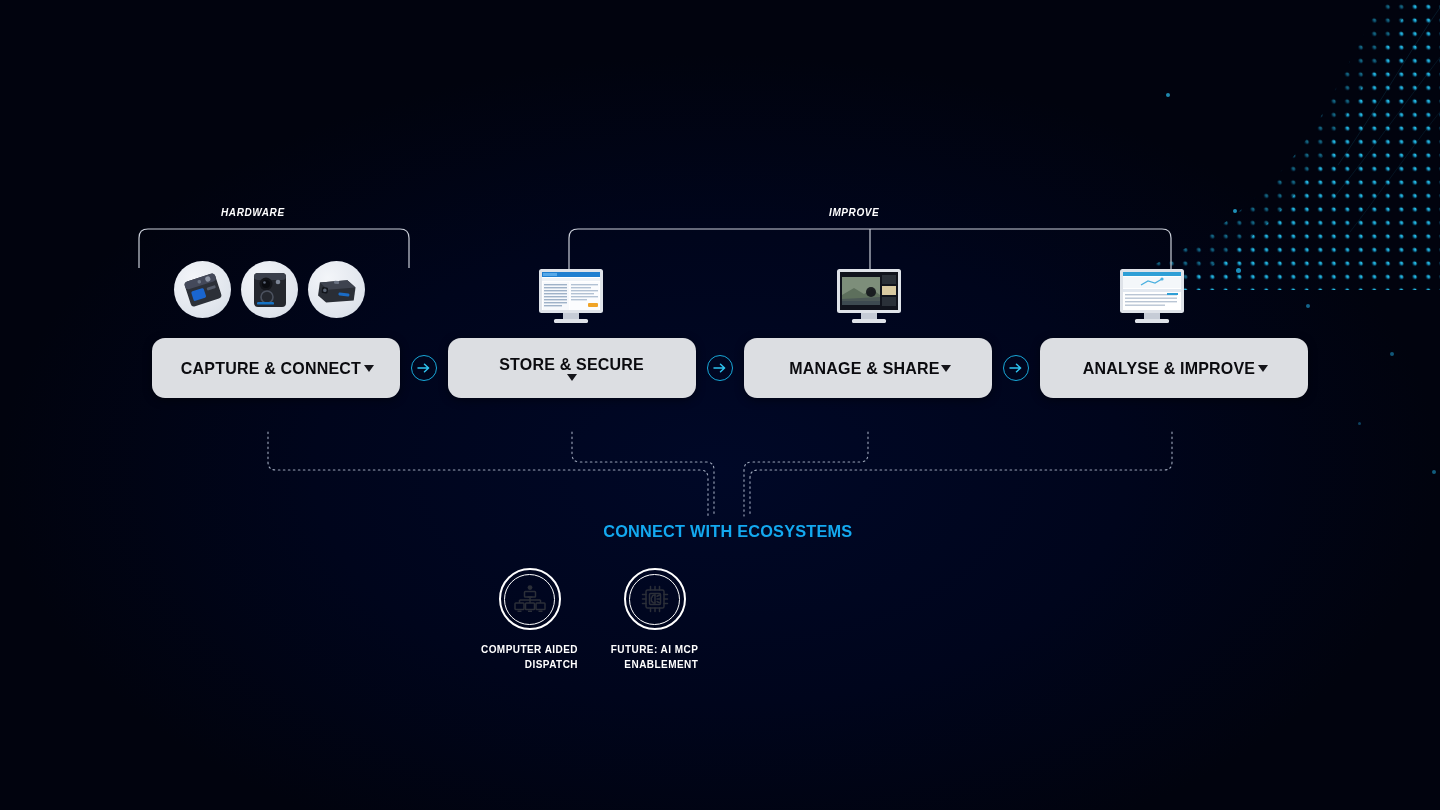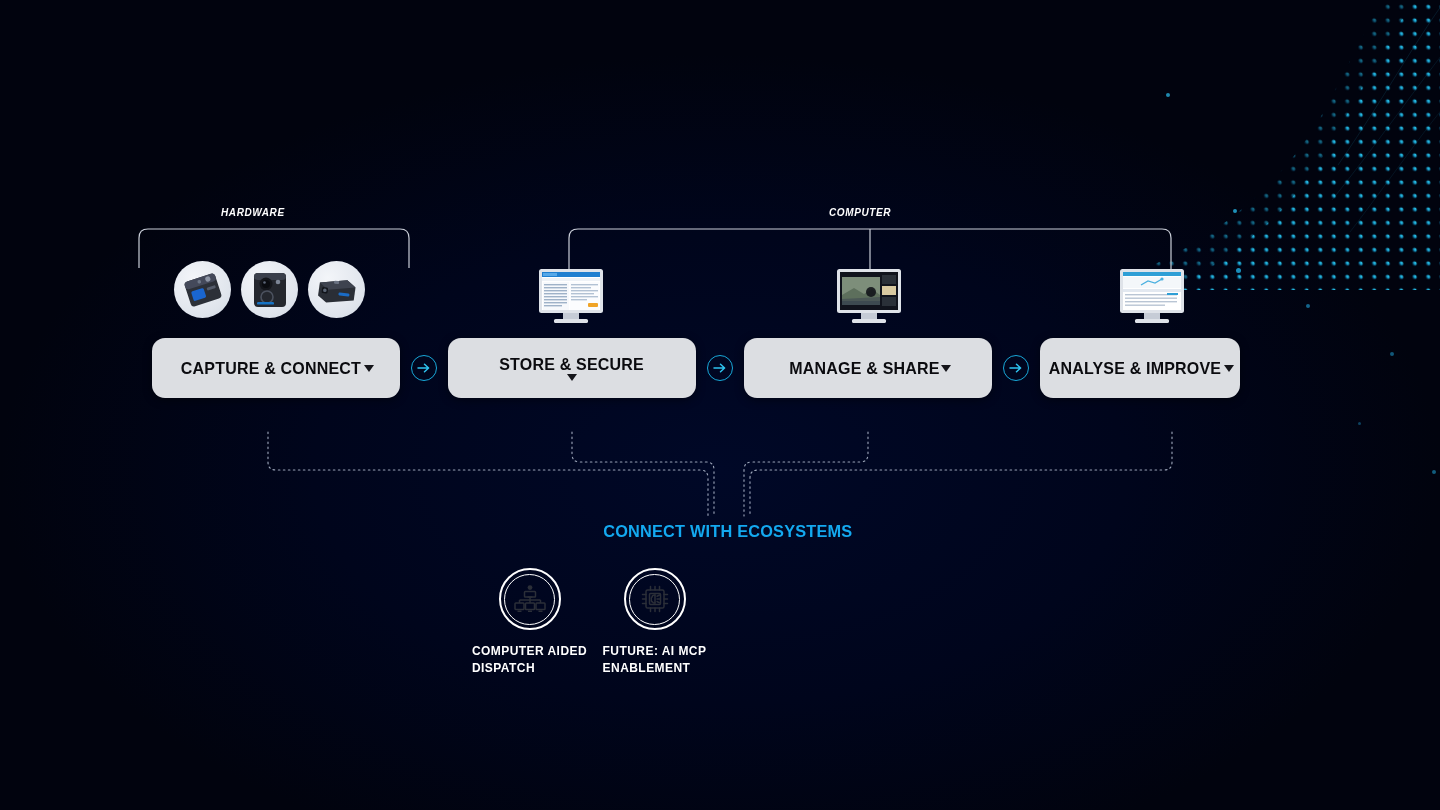--- a/index.html
+++ b/index.html
@@ -124,24 +124,24 @@
   .eco-ring::after {
     content:"";
     position:absolute; inset:3.5px;
     border-radius:50%;
     border:1.4px solid #ffffff;
   }
   .eco-ring svg { display:block; position:relative; z-index:2; }
   .eco-label {
     margin-top:13px;
     color:#ffffff;
-    font-size:12px;
+    font-size:10px;
     font-weight:bold;
     letter-spacing:0.45px;
-    text-align:left;
+    text-align:right;
     line-height:1.45;
     white-space:pre-line;
   }
 </style>
 </head>
 <body>
 
 <div id="stage">
 
   <div class="dotfield">
@@ -224,21 +224,21 @@
           <path d="M7,14 L34,8 L43,14 L16,20 Z" fill="#3e434f"></path>
           <rect x="10" y="18" width="6" height="6" rx="1.5" fill="#11141a"></rect>
           <circle cx="13" cy="21" r="1.8" fill="#5a6474"></circle>
           <rect x="27" y="21" width="11" height="3" rx="1.2" fill="#1a6cc6"></rect>
           <rect x="21" y="10" width="5" height="3" rx="1" fill="#6b7383"></rect>
         </g>
       </svg>
     </div>
   </div>
 
-  <div class="bracket-label" style="left:829px; top:207px;">COMPUTER</div>
+  <div class="bracket-label" style="left:829px; top:207px;">IMPROVE</div>
 
   <div class="bracket" style="left:568px; top:228px;">
     <svg width="604" height="42" viewBox="0 0 604 42" fill="none">
       <path d="M1,42 L1,10 Q1,1 10,1 L594,1 Q603,1 603,10 L603,42" stroke="#c9ced8" stroke-width="1.2" fill="none"></path>
       <path d="M302,1 L302,42" stroke="#c9ced8" stroke-width="1.2"></path>
     </svg>
   </div>
 
   <div class="monitor" style="left:536px; top:268px;">
     <svg viewBox="0 0 70 58">
@@ -319,21 +319,21 @@
   <div class="pill" style="left:448px; top:338px; width:248px;flex-direction:column;">
     <span class="pill-label">STORE &amp; SECURE</span>
     <span class="pill-caret"></span>
   </div>
 
   <div class="pill" style="left:744px; top:338px; width:248px;padding-left:20px;">
     <span class="pill-label">MANAGE &amp; SHARE</span>
     <span class="pill-caret"></span>
   </div>
 
-  <div class="pill" style="left:1040px; top:338px; width:200px;">
+  <div class="pill" style="left:1040px; top:338px; width:268px;">
     <span class="pill-label">ANALYSE &amp; IMPROVE</span>
     <span class="pill-caret"></span>
   </div>
 
   <div class="arrow-node" style="left:411px; top:355px;">
     <svg width="14" height="12" viewBox="0 0 14 12">
       <path d="M1,6 L11.5,6 M7.5,2.2 L11.6,6 L7.5,9.8" stroke="#2ec4f0" stroke-width="1.5" fill="none" stroke-linecap="round" stroke-linejoin="round"></path>
     </svg>
   </div>
   <div class="arrow-node" style="left:707px; top:355px;">

